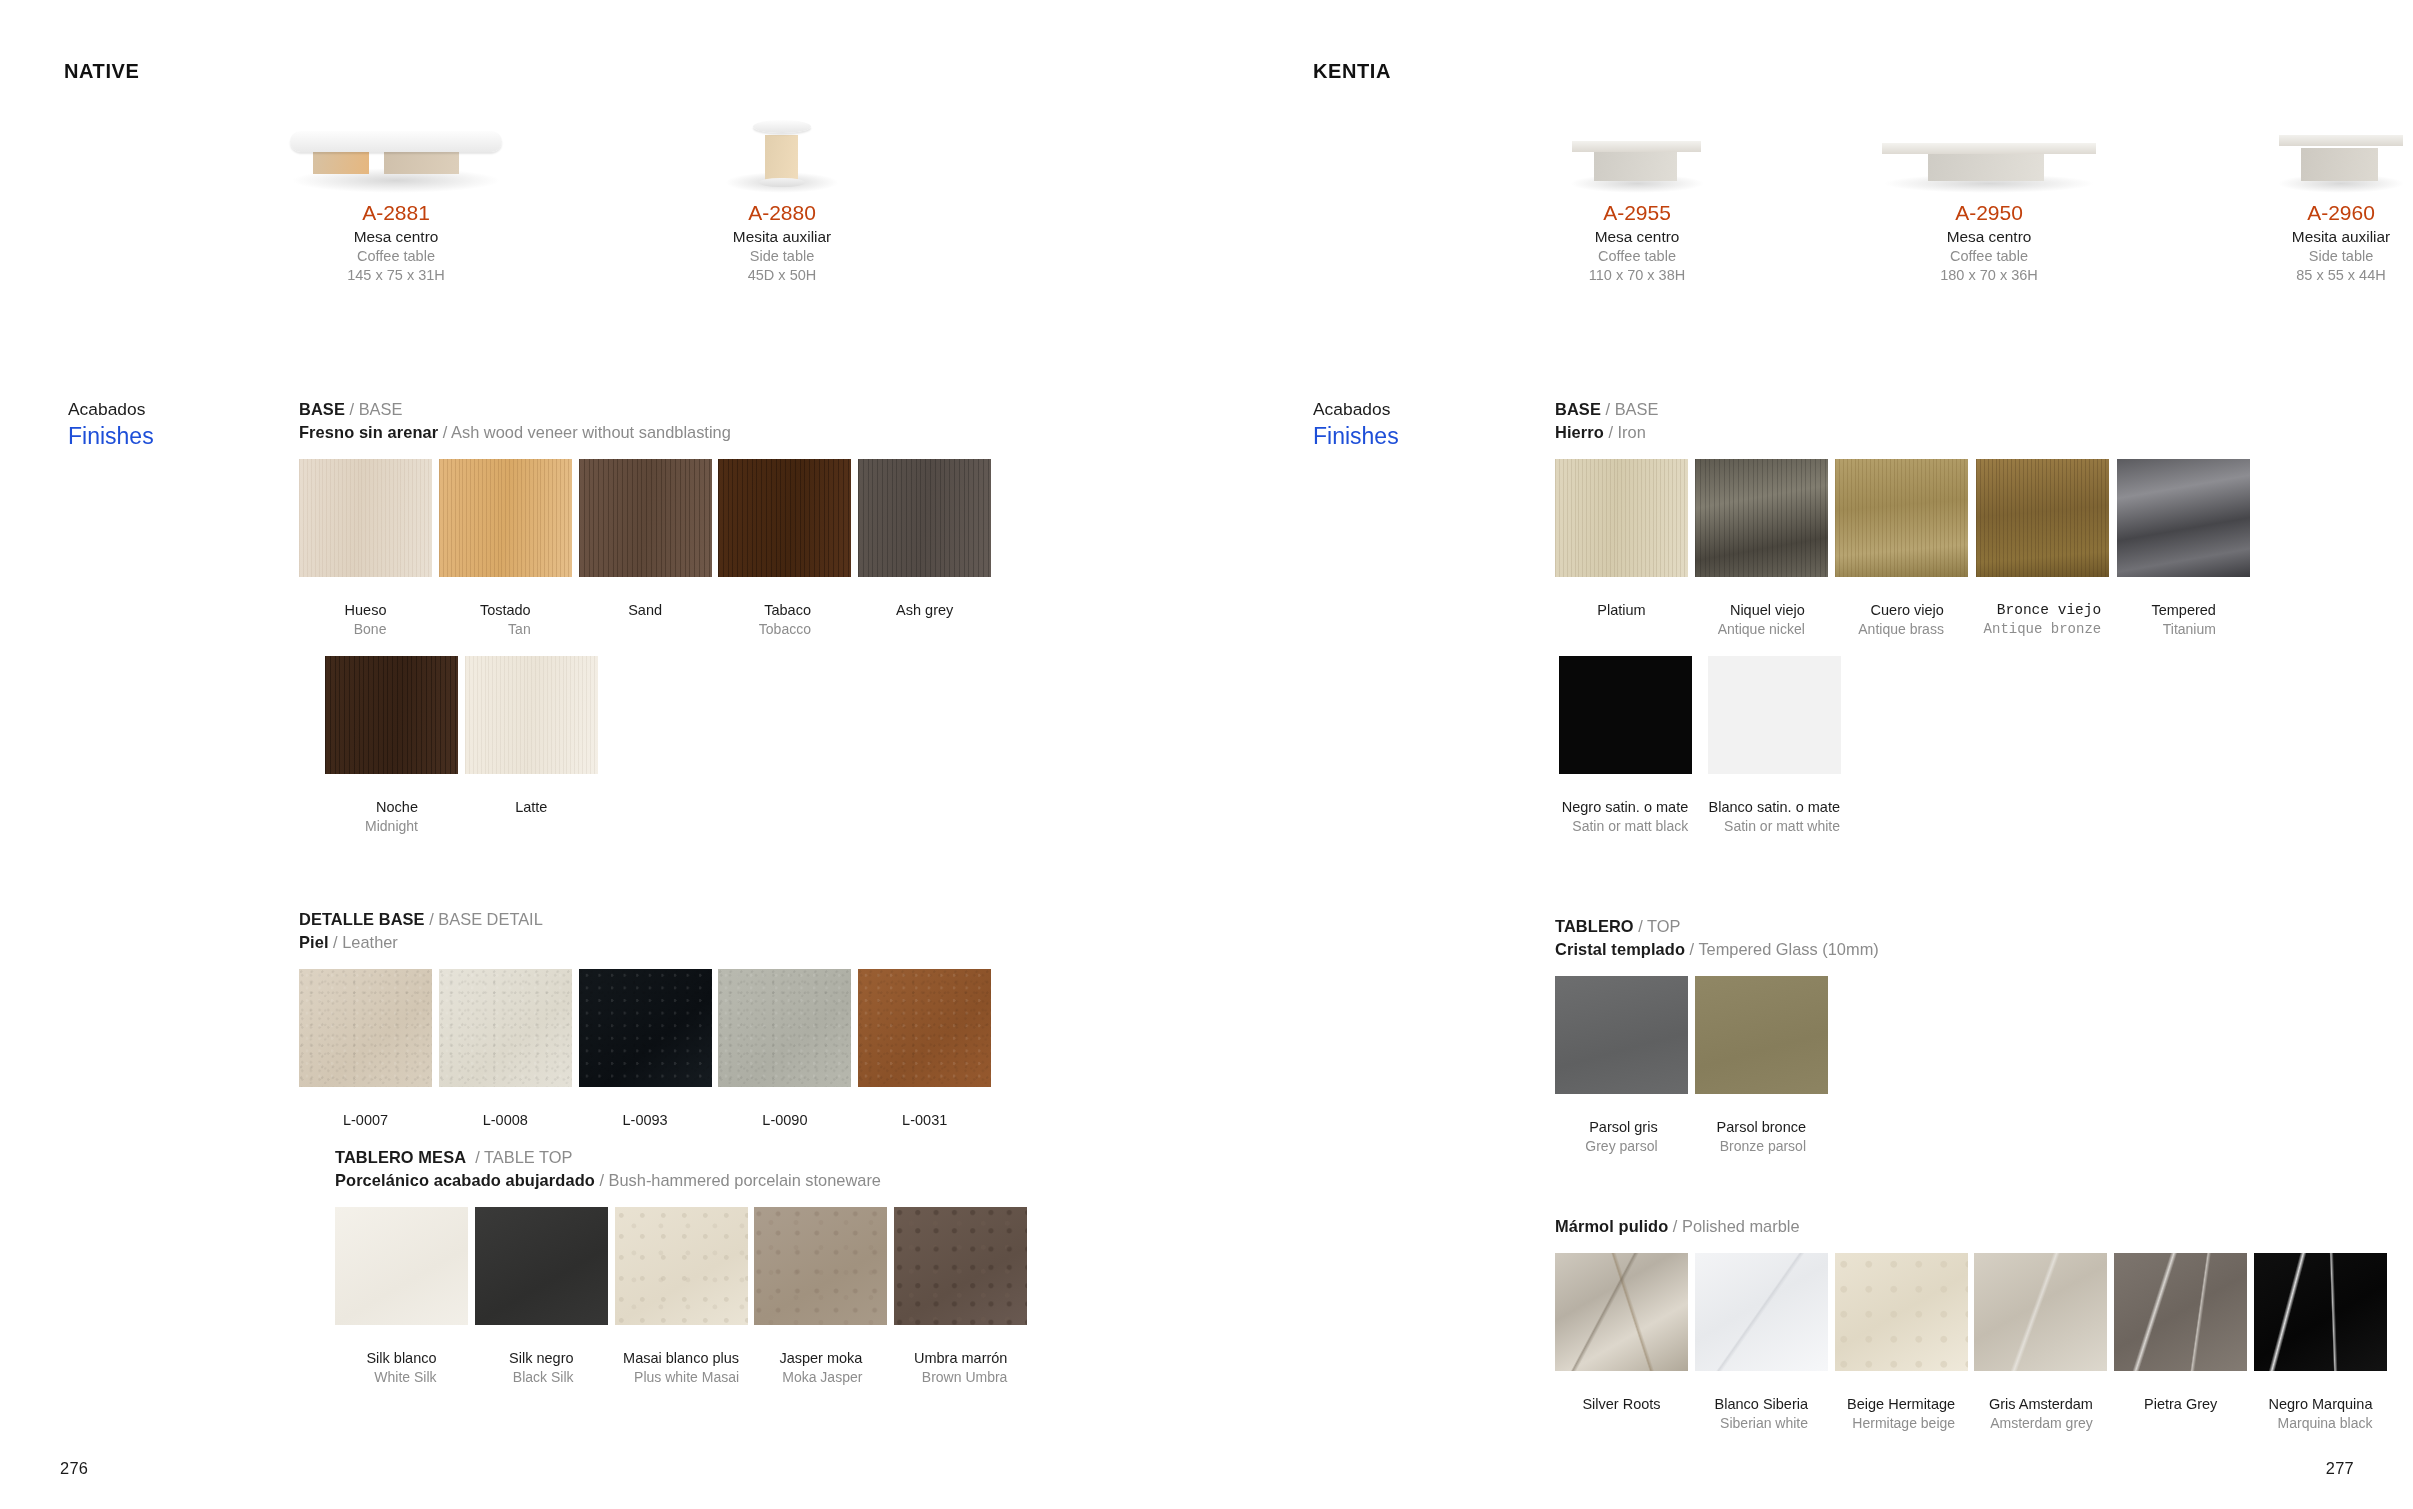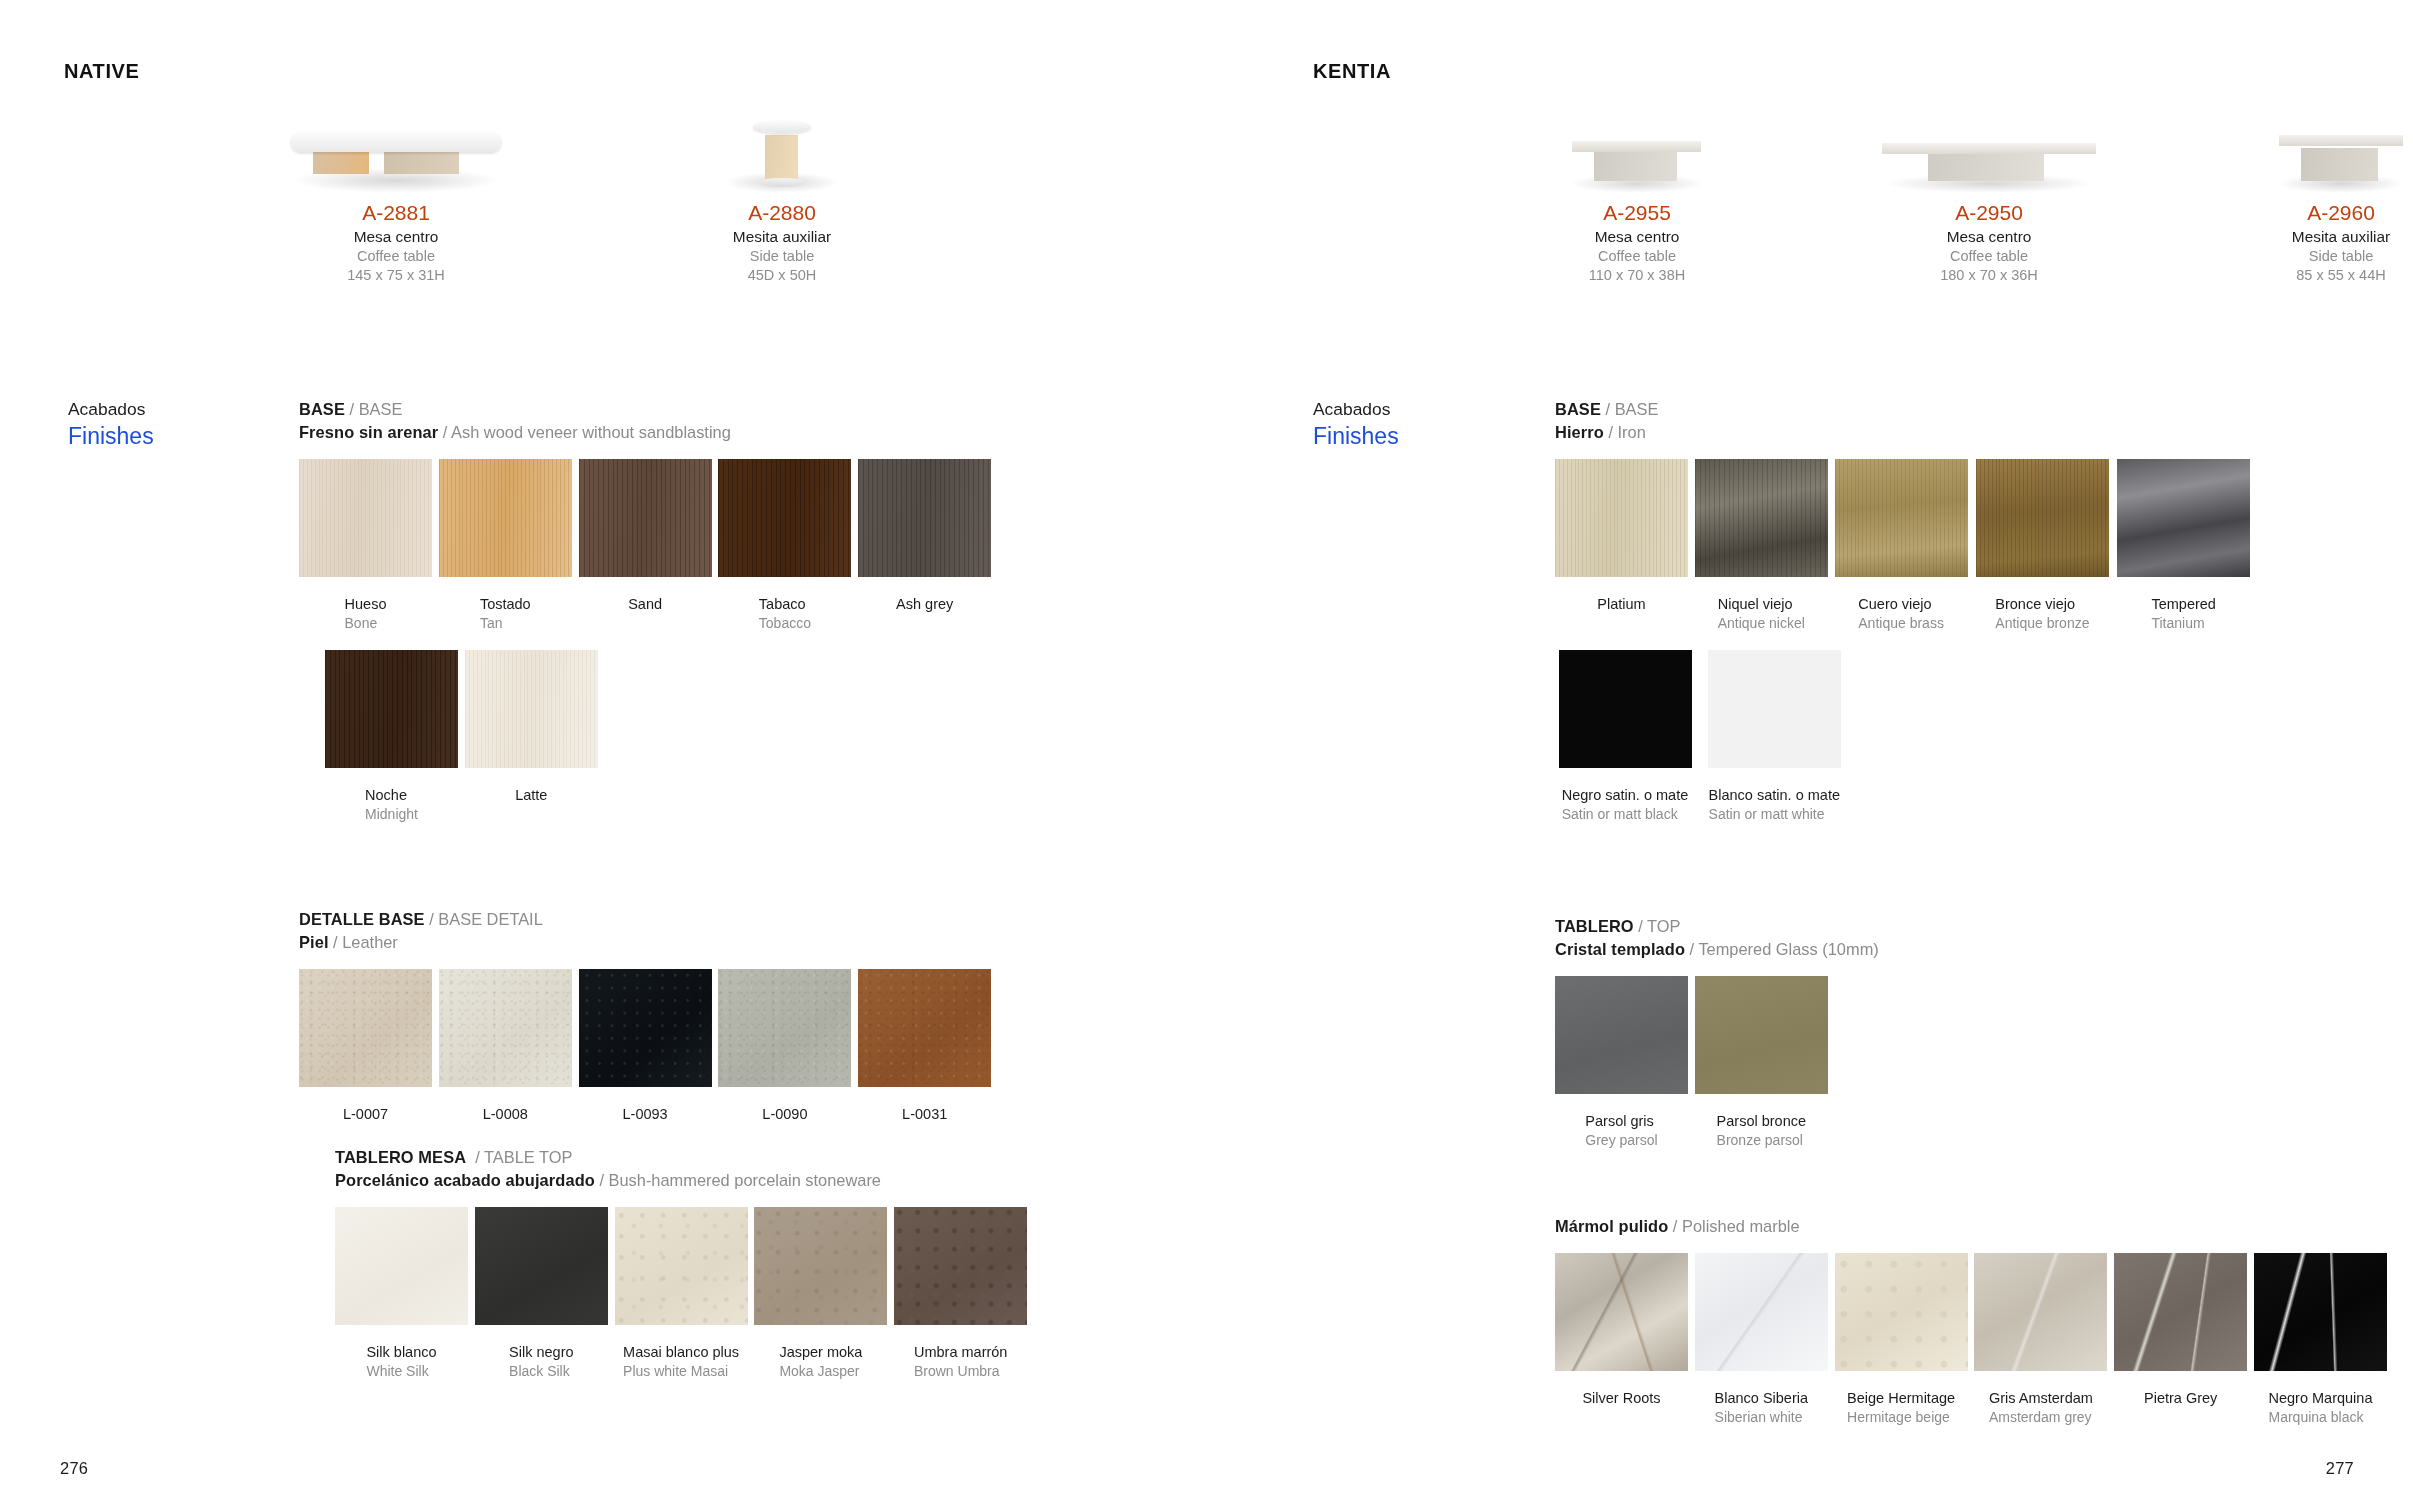--- a/index.html
+++ b/index.html
@@ -55,21 +55,21 @@
   .sec-line { font-size: 16.4px; white-space: nowrap; }
   .sec-line .b { color: #1b1b1b; font-weight: bold; letter-spacing: 0.1px; }
   .sec-line .g { color: #8b8b8b; }
 
   .swatch-row { display: flex; }
   .swatch-cell { display: flex; flex-direction: column; align-items: center; }
   .swatch {
     width: 133px; height: 118px;
     background-size: cover; background-position: center;
   }
-  .sw-label { margin-top: 18px; text-align: left; line-height: 1.3; }
+  .sw-label { margin-top: 24px; text-align: right; line-height: 1.3; }
   .sw-es { font-size: 14.5px; color: #1c1c1c; display: block; white-space: nowrap; }
   .sw-en { font-size: 14px; color: #8d8d8d; display: block; white-space: nowrap; }
 
   
   .tex-hueso { background:
       repeating-linear-gradient(90deg, rgba(190,170,150,.22) 0 1px, rgba(255,255,255,0) 1px 3.9px),
       linear-gradient(95deg,#e7dcce 0%,#ded1bf 45%,#e9e0d3 100%); }
   .tex-tostado { background:
       repeating-linear-gradient(90deg, rgba(150,105,55,.25) 0 1px, rgba(255,255,255,0) 1px 3.9px),
       linear-gradient(95deg,#e2b67c 0%,#d8a866 50%,#e6bf8a 100%); }
@@ -455,21 +455,21 @@
             <span class="sw-en">Antique nickel</span>
           </div>
         </div>
         <div class="swatch-cell" style="width:133px;">
           <div class="swatch tex-cuero"></div>
           <div class="sw-label">
             <span class="sw-es">Cuero viejo</span>
             <span class="sw-en">Antique brass</span>
           </div>
         </div>
-        <div class="swatch-cell" style="width:136px;">
+        <div class="swatch-cell" style="width:136px;font-family:Liberation Mono, monospace;">
           <div class="swatch tex-bronce"></div>
           <div class="sw-label">
             <span class="sw-es">Bronce viejo</span>
             <span class="sw-en">Antique bronze</span>
           </div>
         </div>
         <div class="swatch-cell" style="width:133px;">
           <div class="swatch tex-titanio"></div>
           <div class="sw-label">
             <span class="sw-es">Tempered</span>

